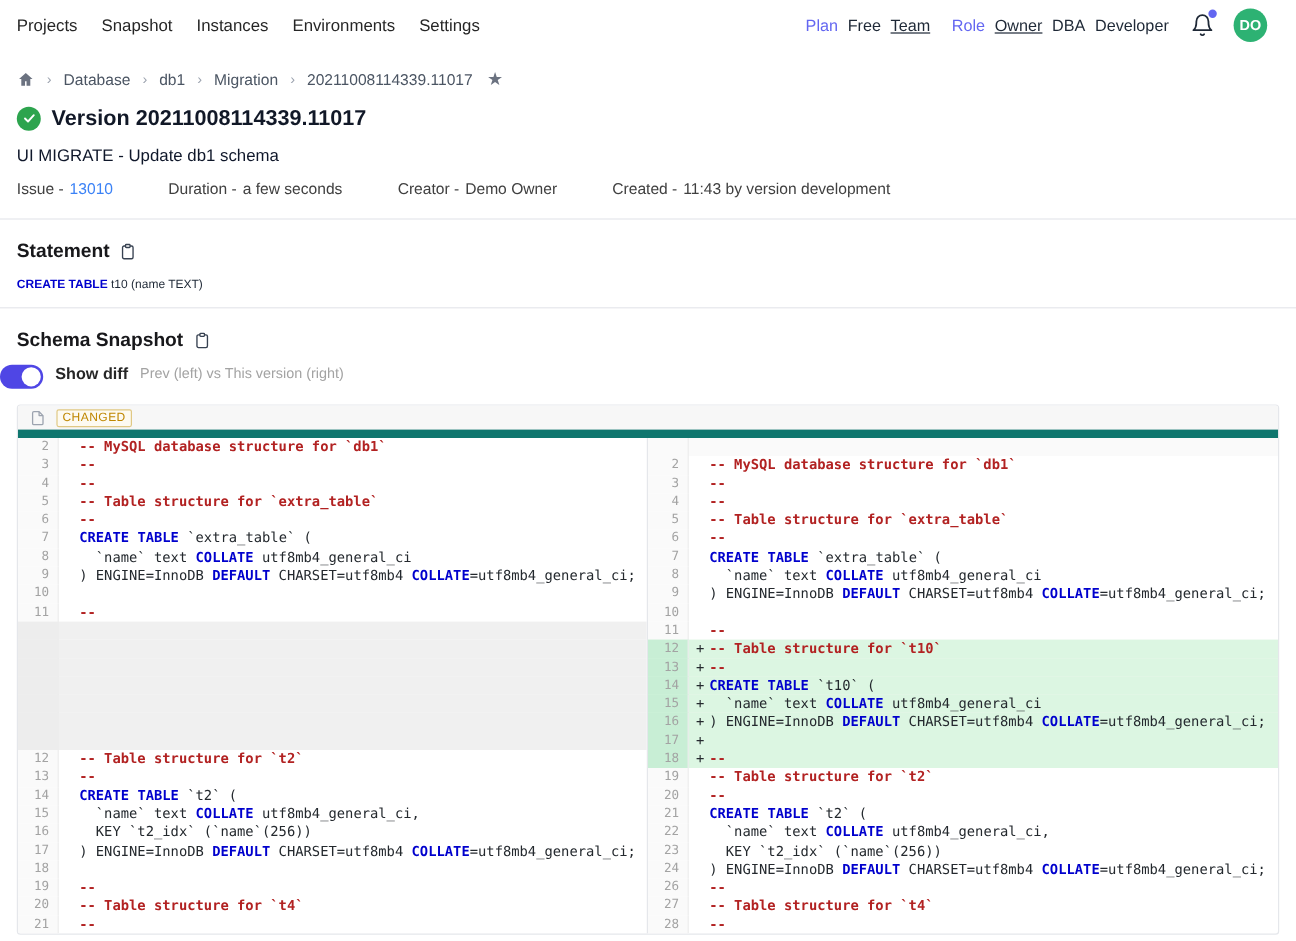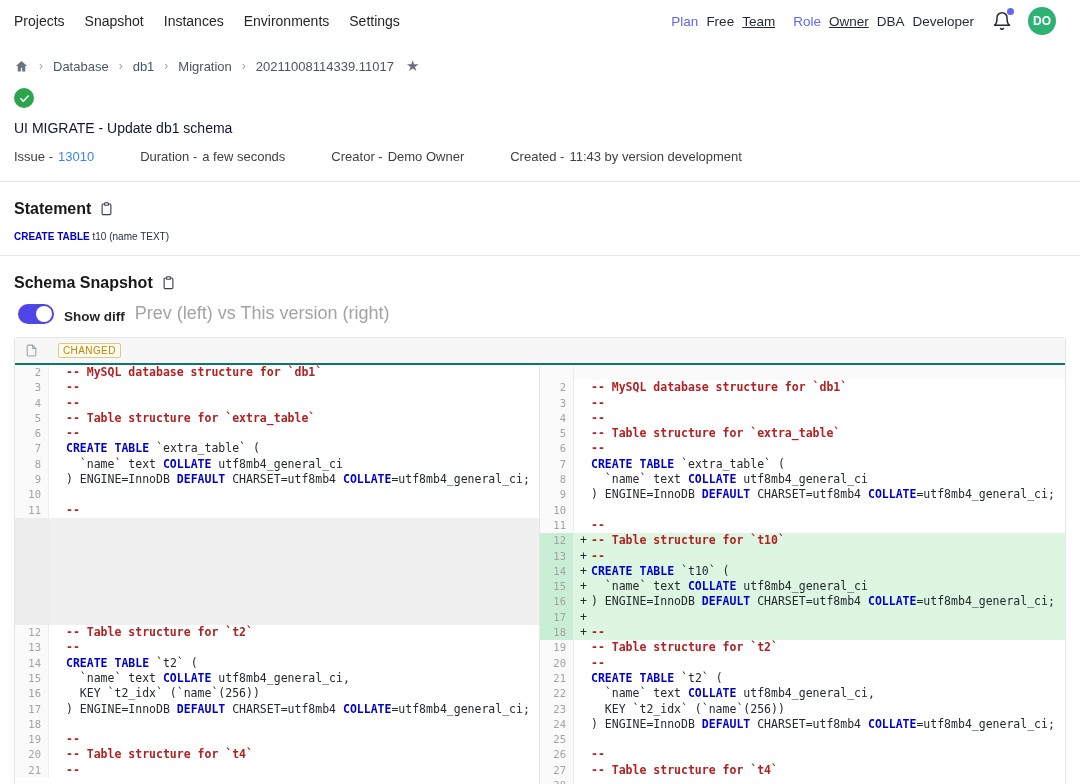--- a/index.html
+++ b/index.html
@@ -42,29 +42,29 @@
   .meta-row{display:flex;gap:46px;padding:13px 14px 17px;font-size:13px;color:#404040}
   .meta-item{display:flex;gap:5px}
   .meta-link{color:var(--link);cursor:pointer}
   .divider{border:0;border-top:1px solid #e5e7eb;margin:0}
 
   
   .section-heading{display:flex;align-items:center;gap:8px;padding:18px 14px 0;font-size:16px;font-weight:600;color:#18181b}
   .statement-code{padding:13px 14px 13px;font-size:10px;color:#1f2937}
   .copy-icon{cursor:pointer;display:inline-flex}
 
-  .toggle-row{display:flex;align-items:flex-end;gap:10px;padding:11px 18px 13px}
+  .toggle-row{display:flex;align-items:flex-start;gap:10px;padding:11px 0 13px}
   .toggle{width:36px;height:20px;border-radius:10px;background:var(--accent);position:relative;cursor:pointer;flex:0 0 36px}
   .toggle-knob{position:absolute;right:2px;top:2px;width:16px;height:16px;border-radius:50%;background:#fff}
   .toggle-label{font-size:13.5px;font-weight:700;color:#262626}
-  .toggle-hint{font-size:18px;color:#a3a3a3}
+  .toggle-hint{font-size:12px;color:#a3a3a3}
 
   
   .diff-container{margin:0 14px;border:1px solid #e5e7eb;border-radius:3px;overflow:hidden;background:#fff}
-  .diff-header{display:flex;align-items:center;gap:20px;height:27px;background:#f7f7f7;border-bottom:2px solid #0f766e;padding:0 10px}
+  .diff-header{display:flex;align-items:center;gap:9px;height:27px;background:#f7f7f7;border-bottom:7px solid #0f766e;padding:0 10px}
   .badge{font-size:10px;color:var(--badge);border:1px solid var(--badge-border);border-radius:2px;padding:1px 4px;letter-spacing:.4px;background:#fdfaf1}
   .diff-body{display:flex;font-family:"DejaVu Sans Mono",monospace;font-size:11.5px}
   .pane{width:50%;overflow:hidden}
   .pane.left{border-right:1px solid #e5e7eb}
   .drow{display:flex;height:15.3px;line-height:15.3px;white-space:pre}
   .g{flex:0 0 34px;text-align:right;padding-right:7px;color:#a3a3a3;background:#fafafa;border-right:1px solid #ededed;font-size:10.5px}
   .code{flex:1;padding-left:6px;color:#24292e;overflow:hidden}
   .sign{display:inline-block;width:11px;color:#24292e}
   .drow.hunk .code{color:#a3a3a3}
   .drow.hunk .g{background:#fafafa}
@@ -132,20 +132,21 @@
     </span>
   <span class="fav-star">★</span>
 </div>
 
 <div class="title-row">
   <span class="check-circle">
     <svg width="11" height="11" viewBox="0 0 24 24" fill="none" stroke="#fff" stroke-width="3.4" stroke-linecap="round" stroke-linejoin="round">
         <path d="M4 12.5l5.5 5.5L20 6.5"></path>
       </svg>
   </span>
+  <h1 class="page-title">Version 20211008114339.11017</h1>
 </div>
 <div class="subtitle">UI MIGRATE - Update db1 schema</div>
 <div class="meta-row">
     <span class="meta-item">
       <span class="">Issue -</span>
       <span class="meta-link">13010</span>
     </span>
     <span class="meta-item">
       <span class="">Duration -</span>
       <span class="">a few seconds</span>
@@ -250,20 +251,19 @@
         <div class="drow add"><div class="g">15</div><div class="code"><span class="sign">+</span>  `name` text <span class="kw">COLLATE</span> utf8mb4_general_ci</div></div>
         <div class="drow add"><div class="g">16</div><div class="code"><span class="sign">+</span>) ENGINE=InnoDB <span class="kw">DEFAULT</span> CHARSET=utf8mb4 <span class="kw">COLLATE</span>=utf8mb4_general_ci;</div></div>
         <div class="drow add"><div class="g">17</div><div class="code"><span class="sign">+</span></div></div>
         <div class="drow add"><div class="g">18</div><div class="code"><span class="sign">+</span><span class="cm">--</span></div></div>
         <div class="drow ctx"><div class="g">19</div><div class="code"><span class="sign"></span><span class="cm">-- Table structure for `t2`</span></div></div>
         <div class="drow ctx"><div class="g">20</div><div class="code"><span class="sign"></span><span class="cm">--</span></div></div>
         <div class="drow ctx"><div class="g">21</div><div class="code"><span class="sign"></span><span class="kw">CREATE</span> <span class="kw">TABLE</span> `t2` (</div></div>
         <div class="drow ctx"><div class="g">22</div><div class="code"><span class="sign"></span>  `name` text <span class="kw">COLLATE</span> utf8mb4_general_ci,</div></div>
         <div class="drow ctx"><div class="g">23</div><div class="code"><span class="sign"></span>  KEY `t2_idx` (`name`(256))</div></div>
         <div class="drow ctx"><div class="g">24</div><div class="code"><span class="sign"></span>) ENGINE=InnoDB <span class="kw">DEFAULT</span> CHARSET=utf8mb4 <span class="kw">COLLATE</span>=utf8mb4_general_ci;</div></div>
-        <div class="drow ctx"><div class="g">25</div><div class="code"><span class="sign"></span></div></div>
         <div class="drow ctx"><div class="g">26</div><div class="code"><span class="sign"></span><span class="cm">--</span></div></div>
         <div class="drow ctx"><div class="g">27</div><div class="code"><span class="sign"></span><span class="cm">-- Table structure for `t4`</span></div></div>
         <div class="drow ctx"><div class="g">28</div><div class="code"><span class="sign"></span><span class="cm">--</span></div></div>
       </div>
   </div>
 
 </div>
 
 </body></html>

